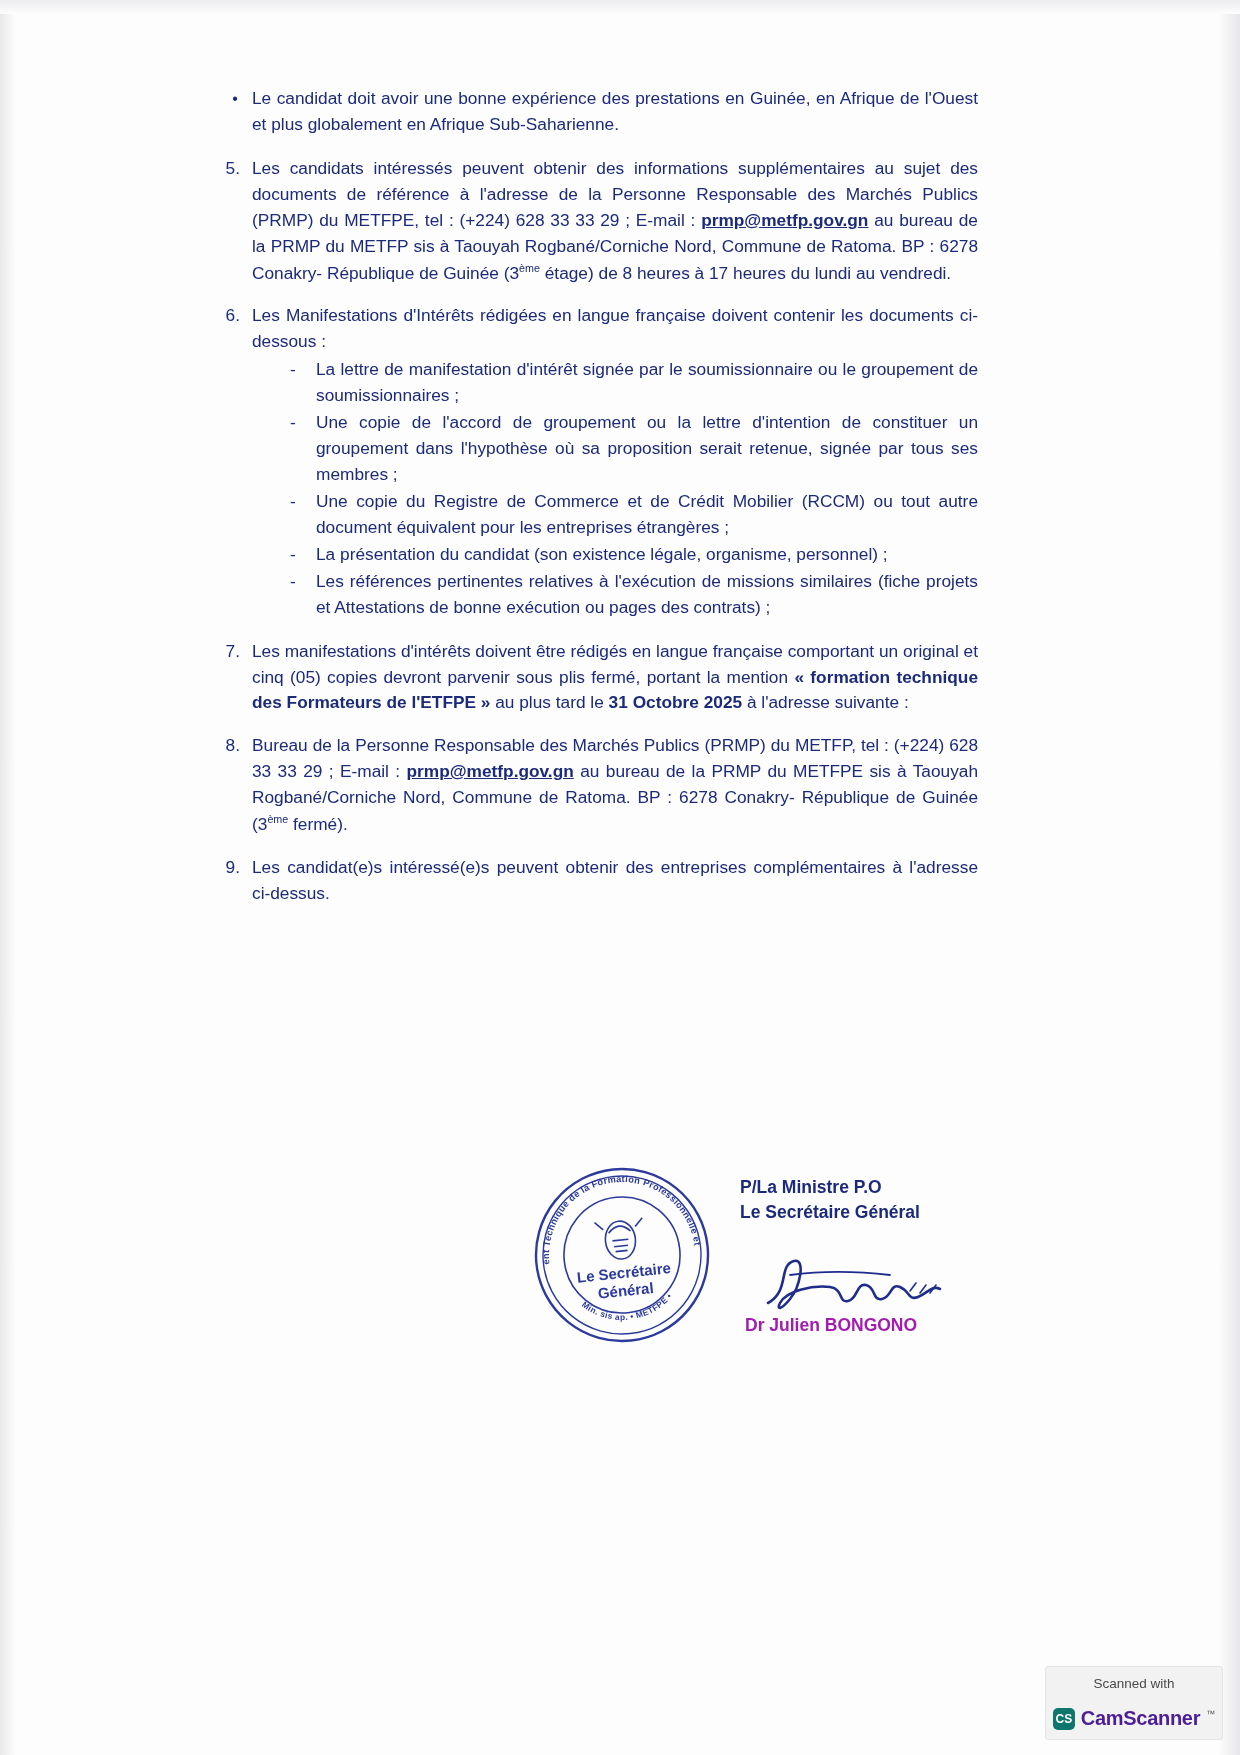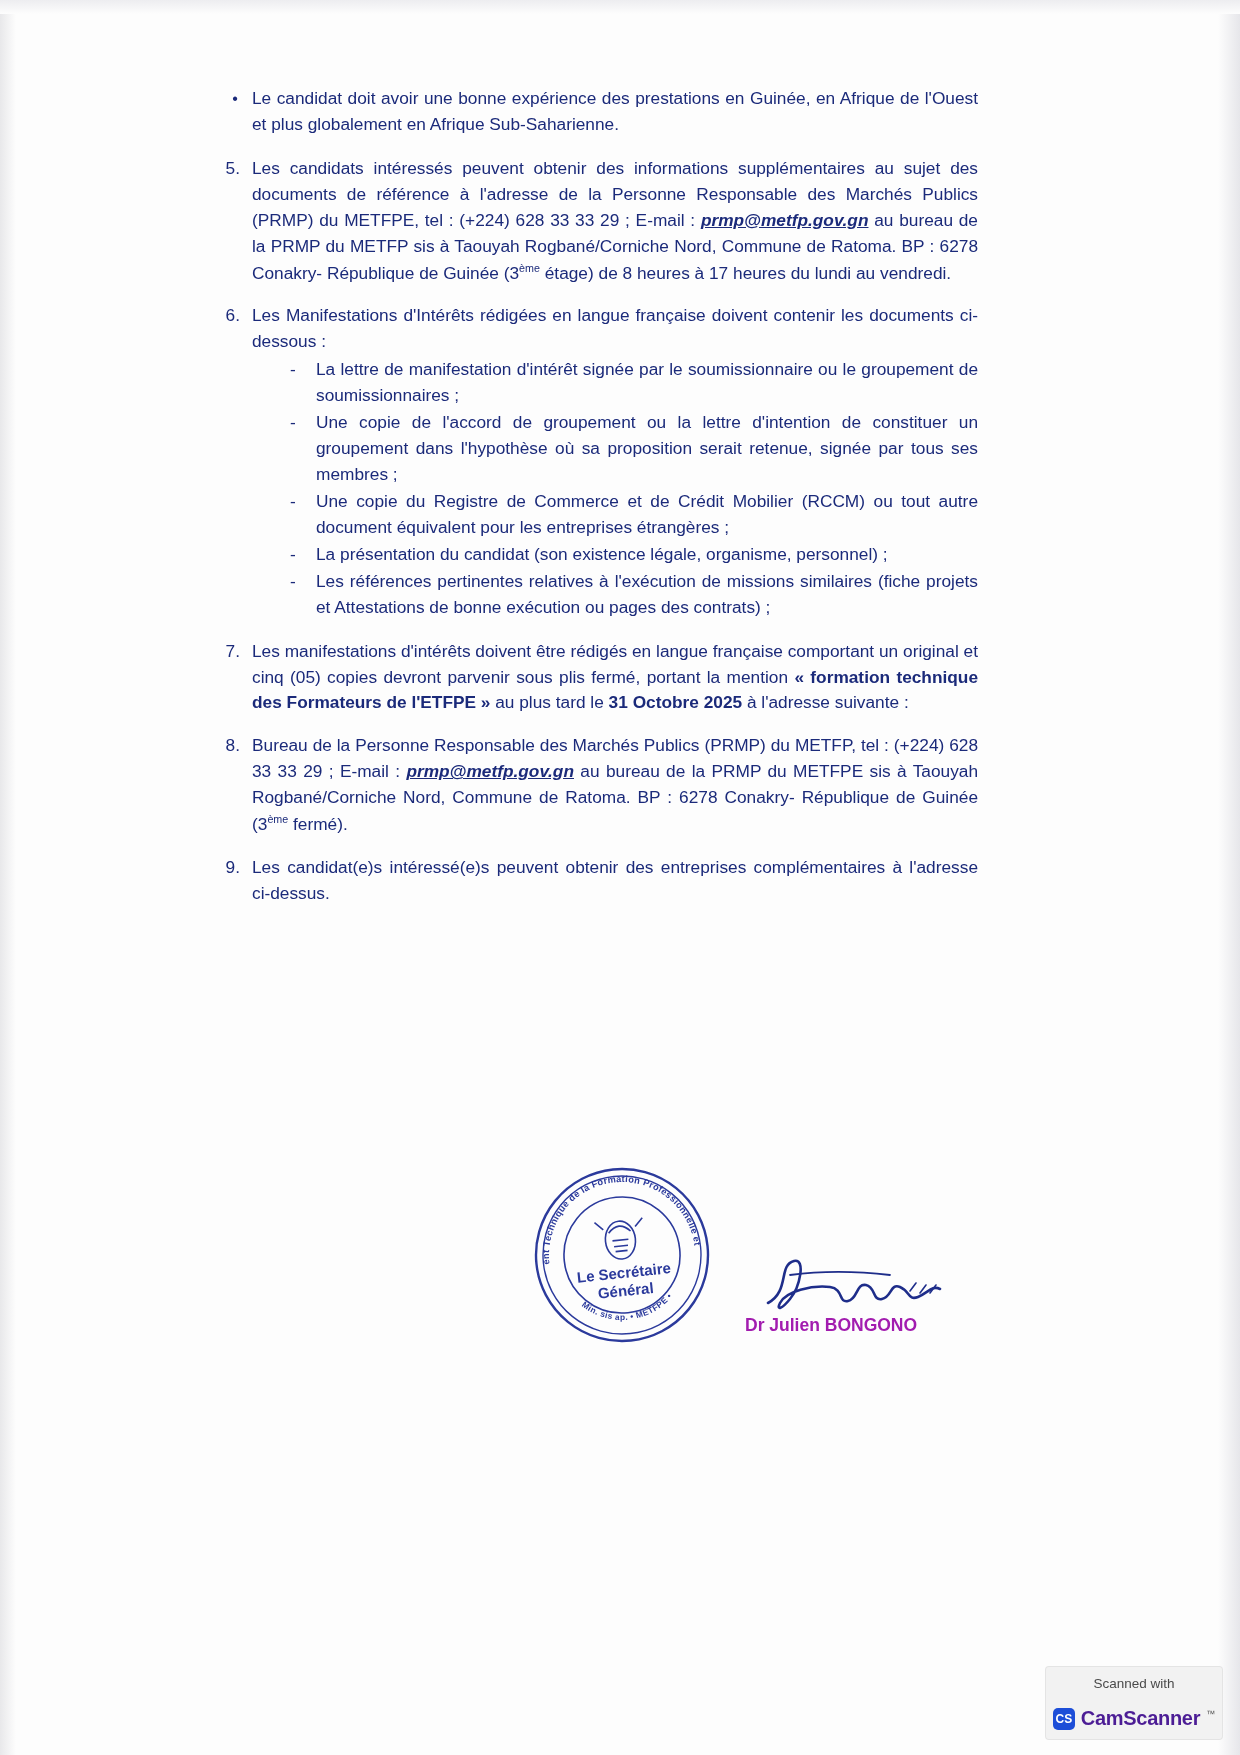--- a/index.html
+++ b/index.html
@@ -96,21 +96,20 @@
     flex: none;
   }
   .sub-text {
     flex: 1;
   }
 
   .u {
     text-decoration: underline;
   }
   .i {
-    font-style: italic;
     margin-top: 36px;
   }
   .b {
     font-weight: bold;
   }
   sup.ord {
     font-size: 0.62em;
     vertical-align: super;
   }
 
@@ -188,21 +187,21 @@
     color: #4a4a4a;
   }
   .cs-bottom {
     display: flex;
     align-items: center;
     gap: 6px;
   }
   .cs-logo {
     width: 22px;
     height: 22px;
-    background: #1d4ed8;
+    background: #0f766e;
     border-radius: 5px;
     color: #fff;
     font-size: 12px;
     font-weight: bold;
     display: flex;
     align-items: center;
     justify-content: center;
   }
   .cs-word {
     font-size: 20px;
@@ -310,20 +309,24 @@
         <ellipse cx="0" cy="2" rx="15" ry="19"></ellipse>
         <path d="M -11,-6 Q 0,-18 11,-6"></path>
         <path d="M -8,2 L 8,2 M -7,8 L 7,8 M -6,13 L 6,13"></path>
         <path d="M -16,-10 L -24,-18 M 16,-10 L 24,-18"></path>
       </g>
       <text x="95" y="118" text-anchor="middle" fill="#2b3a9c" font-size="15" font-weight="bold" font-family="'Liberation Sans', sans-serif">Le Secrétaire</text>
       <text x="95" y="136" text-anchor="middle" fill="#2b3a9c" font-size="15" font-weight="bold" font-family="'Liberation Sans', sans-serif">Général</text>
     </svg>
   </div>
 
+  <div class="sig-block">
+    <div>P/La Ministre P.O</div>
+    <div>Le Secrétaire Général</div>
+  </div>
 
   <div class="signature">
     <svg viewBox="0 0 220 90" width="220" height="90">
       <path d="M 8,58 C 30,46 18,20 34,16 C 46,13 40,42 30,54 C 22,64 16,66 20,58 C 26,46 52,40 70,42 C 84,44 78,58 88,56 C 98,54 96,38 106,40 C 116,42 112,56 122,54 C 132,52 130,38 140,42 C 150,46 148,56 158,52 C 168,48 172,40 180,44" fill="none" stroke="#1e2d8a" stroke-width="2.6" stroke-linecap="round"></path>
       <path d="M 30,30 C 60,26 96,26 130,30" fill="none" stroke="#1e2d8a" stroke-width="1.8" stroke-linecap="round"></path>
       <path d="M 150,46 l 6,-8 M 160,48 l 6,-8 M 170,48 l 6,-8" fill="none" stroke="#1e2d8a" stroke-width="1.6" stroke-linecap="round"></path>
     </svg>
   </div>
 
   <div class="sig-name">Dr Julien BONGONO</div>

